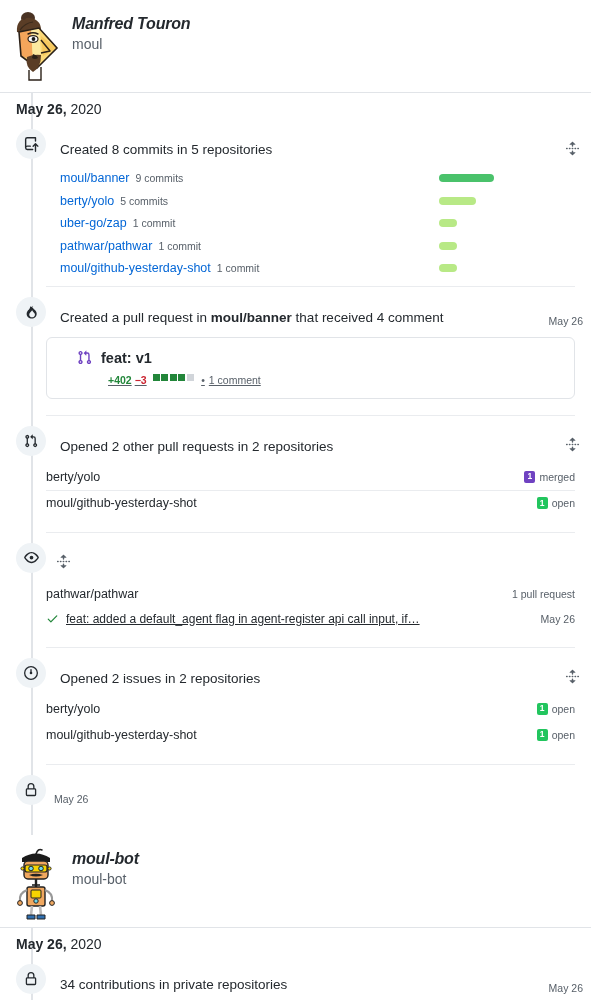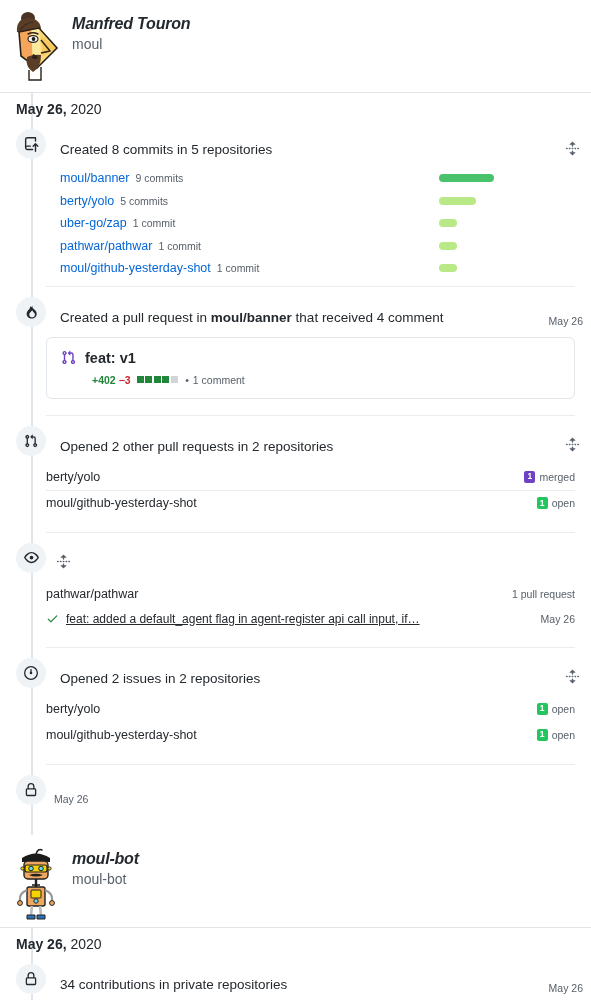--- a/index.html
+++ b/index.html
@@ -150,38 +150,38 @@
   .bar {
     height: 8px;
     border-radius: 4px;
   }
 
   
   .pr-card {
     margin: 2px 8px 4px 46px;
     border: 1px solid #e1e4e8;
     border-radius: 6px;
-    padding: 12px 14px 12px 14px;
+    padding: 12px 14px 12px 30px;
     background: #fff;
   }
   .pr-card-title {
     display: flex;
     align-items: center;
     font-size: 14.5px;
     font-weight: bold;
     color: #24292e;
   }
   .pr-card-title .pr-ico { margin-right: 9px; display: flex; }
   .pr-card-meta {
     display: flex;
-    align-items: center;
     margin-top: 8px;
     margin-left: 31px;
     font-size: 10.5px;
     color: #586069;
+    text-decoration: underline;
   }
   .add { color: #22863a; font-weight: bold; }
   .del { color: #cb2431; font-weight: bold; margin-left: 3px; }
   .diffstat { display: flex; margin: 0 5px 0 6px; }
   .diffstat i {
     width: 7px; height: 7px;
     display: inline-block;
     margin-right: 1.5px;
   }
   .dot-sep { margin: 0 4px 0 1px; }

